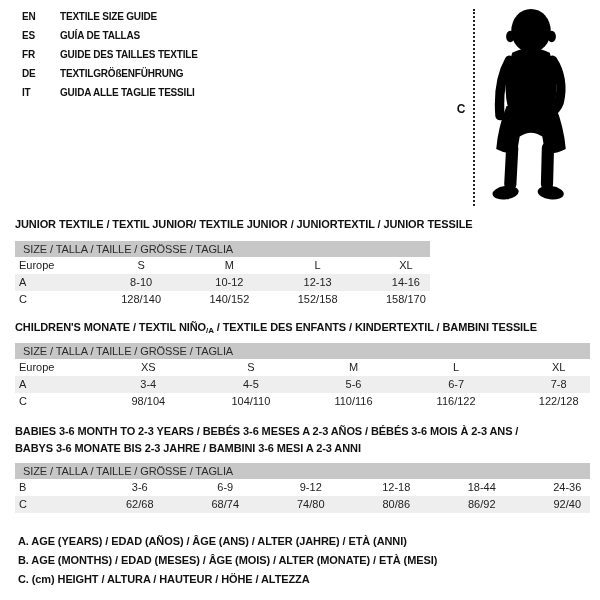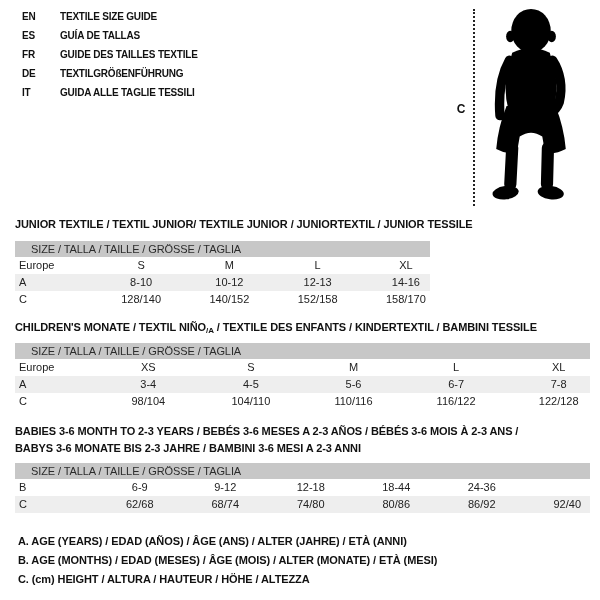--- a/index.html
+++ b/index.html
@@ -36,21 +36,21 @@
   .h-children{top:319px;}
   .h-babies{top:423px;}
   .subsc{font-size:8px;vertical-align:-2px;}
 
   
   .table{position:absolute;left:15px;}
   .t-junior{top:241px;width:415px;}
   .t-children{top:343px;width:575px;}
   .t-babies{top:463px;width:575px;}
   .bar{height:16px;line-height:16px;background:var(--bar-bg);
-    font-size:11px;color:#2b2b2b;padding-left:16px;letter-spacing:-0.1px;
+    font-size:11px;color:#2b2b2b;padding-left:8px;letter-spacing:-0.1px;
     white-space:nowrap;overflow:hidden;}
   .row{display:grid;height:17px;line-height:17px;font-size:11px;color:#222;gap:40px;}
   .t-junior .row{grid-template-columns:62px repeat(4,1fr);}
   .t-children .row{grid-template-columns:62px repeat(5,1fr);}
   .t-babies .row{grid-template-columns:62px repeat(6,1fr);}
   .row.shaded{background:var(--shade-bg);}
   .lab{padding-left:4px;text-align:left;}
   .val{text-align:center;}
 
   
@@ -163,20 +163,21 @@
   </div>
 
   <div class="heading h-babies">
     <div>BABIES 3-6 MONTH TO 2-3 YEARS / BEBÉS 3-6 MESES A 2-3 AÑOS / BÉBÉS 3-6 MOIS À 2-3 ANS /</div>
     <div>BABYS 3-6 MONATE BIS 2-3 JAHRE / BAMBINI 3-6 MESI A 2-3 ANNI</div>
   </div>
   <div class="table t-babies">
     <div class="bar">SIZE / TALLA / TAILLE / GRÖSSE / TAGLIA</div>
     <div class="row">
       <span class="lab">B</span>
+      <span class="val">3-6</span>
       <span class="val">6-9</span>
       <span class="val">9-12</span>
       <span class="val">12-18</span>
       <span class="val">18-44</span>
       <span class="val">24-36</span>
     </div>
     <div class="row shaded">
       <span class="lab">C</span>
       <span class="val">62/68</span>
       <span class="val">68/74</span>

